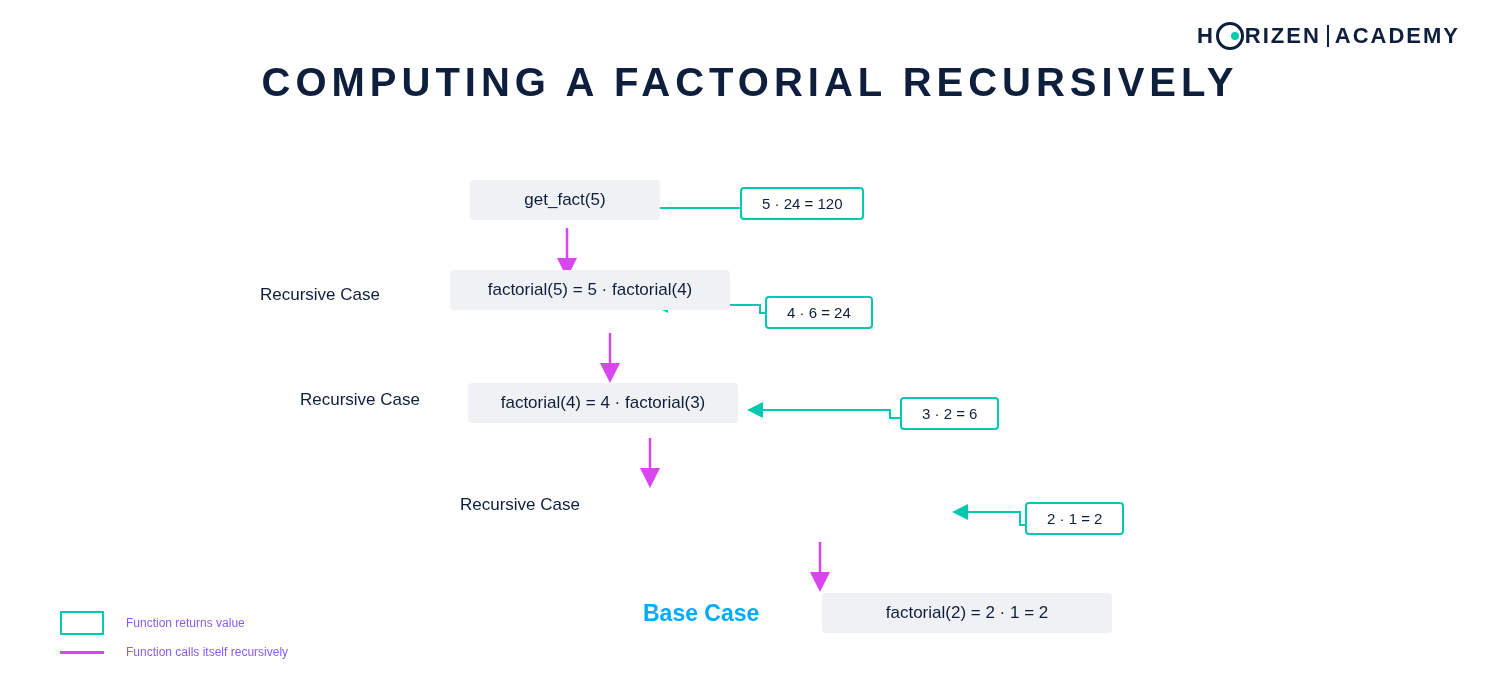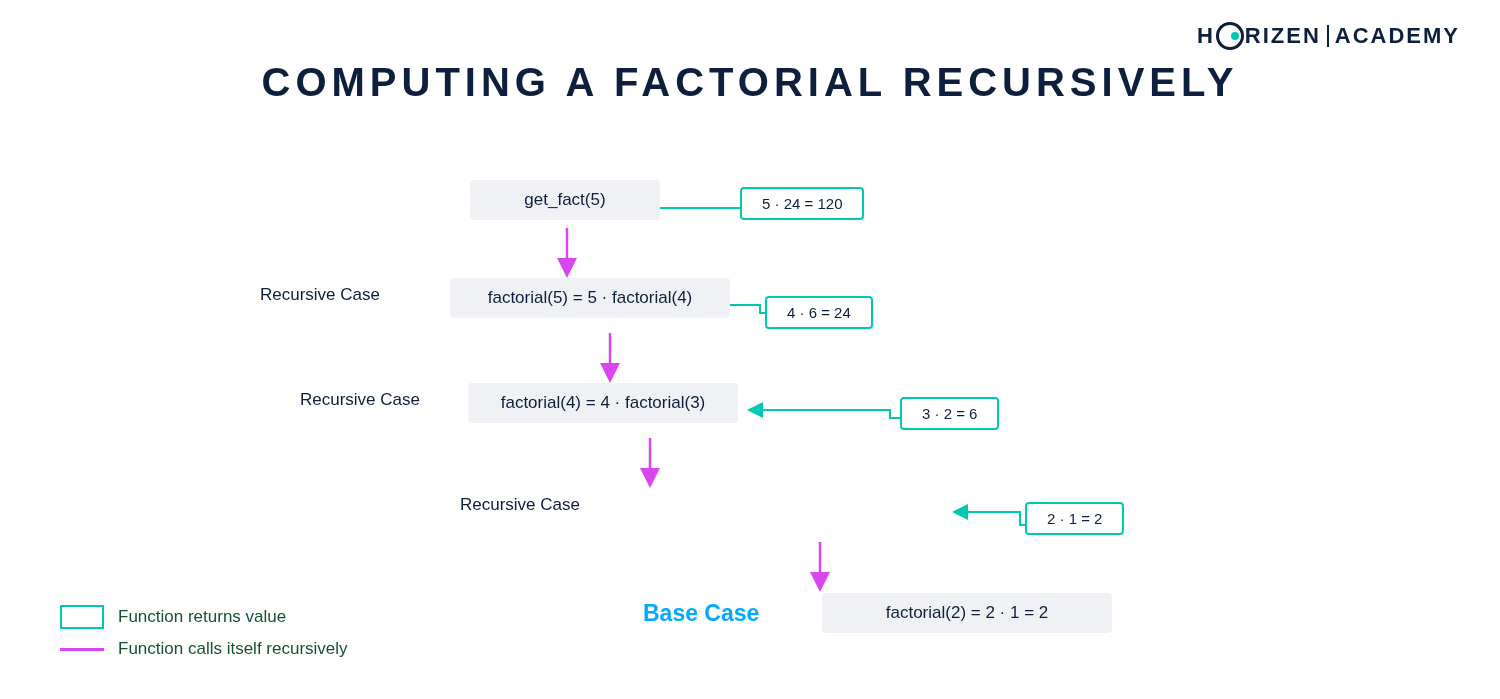--- a/index.html
+++ b/index.html
@@ -150,22 +150,23 @@
       flex-shrink: 0;
     }
     .legend-line {
       width: 44px;
       height: 3px;
       background: #d946ef;
       margin-right: 14px;
       flex-shrink: 0;
     }
     .legend-text {
-      font-size: 17px;
-      color: #14532d;
+      font-size: 12px;
+      color: #8b5cf6;
+      margin-left: 8px;
     }
   </style>
 </head>
 <body>
 
 <div class="logo">
   <span class="logo-text">H</span>
   <span class="logo-icon"></span>
   <span class="logo-text">RIZEN</span>
   <div class="logo-divider"></div>
@@ -203,21 +204,21 @@
 
     <polyline points="1095,385 1020,385 1020,372 960,372" fill="none" stroke="#00c9b1" stroke-width="2" marker-end="url(#arrow-teal)"></polyline>
   </svg>
 
   <div class="box" style="left: 470px; top: 40px; min-width: 190px;">
     <span>get_fact(5)</span>
   </div>
 
   <div class="label-recursive" style="left: 260px; top: 145px;">Recursive Case</div>
 
-  <div class="box" style="left: 450px; top: 138px; min-width: 280px;">
+  <div class="box" style="left: 450px; top: 130px; min-width: 280px;">
     <span>factorial(5) = 5 · factorial(4)</span>
   </div>
 
   <div class="box-return" style="left: 740px; top: 47px; min-width: 110px;">
     <span>5 · 24 = 120</span>
   </div>
 
   <div class="box-return" style="left: 765px; top: 156px; min-width: 100px;">
     <span>4 · 6 = 24</span>
   </div>

